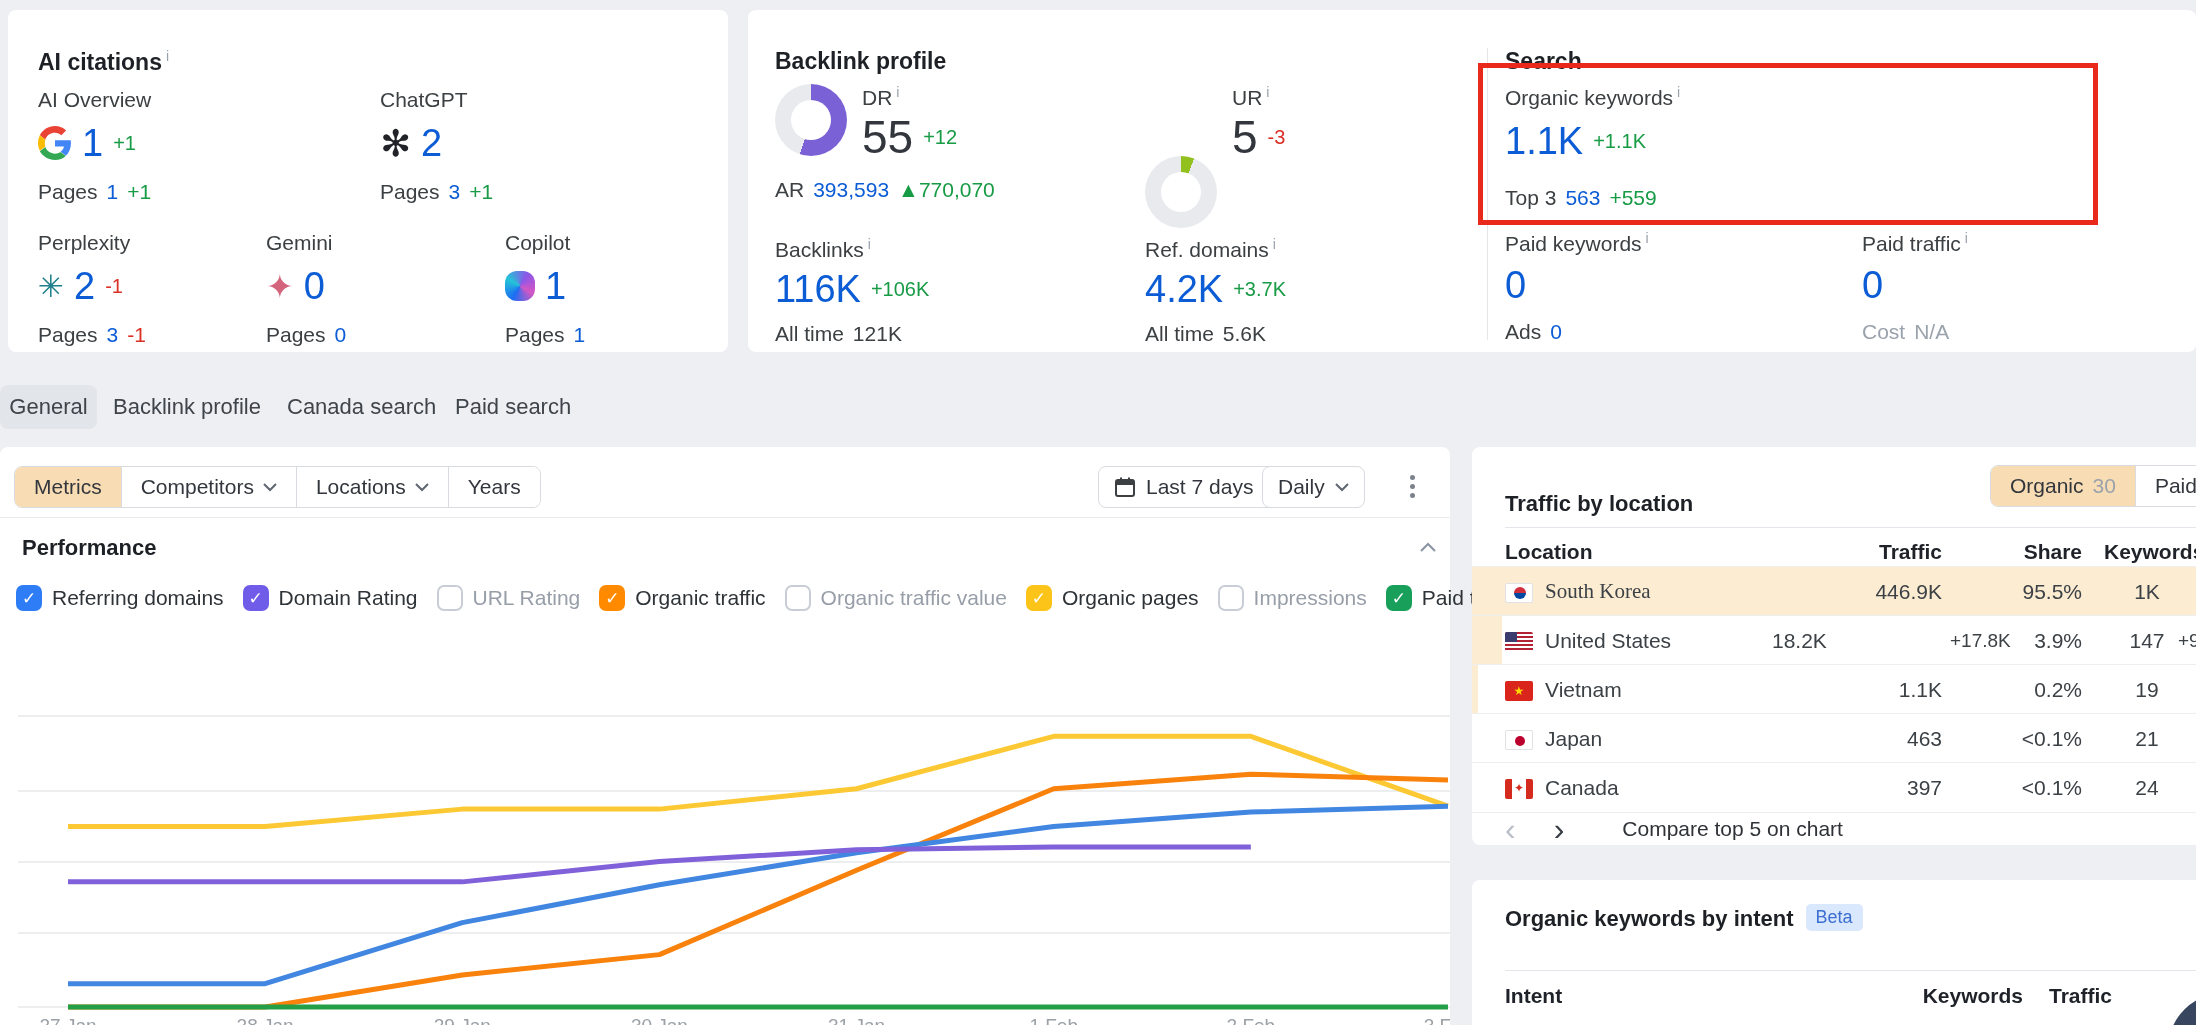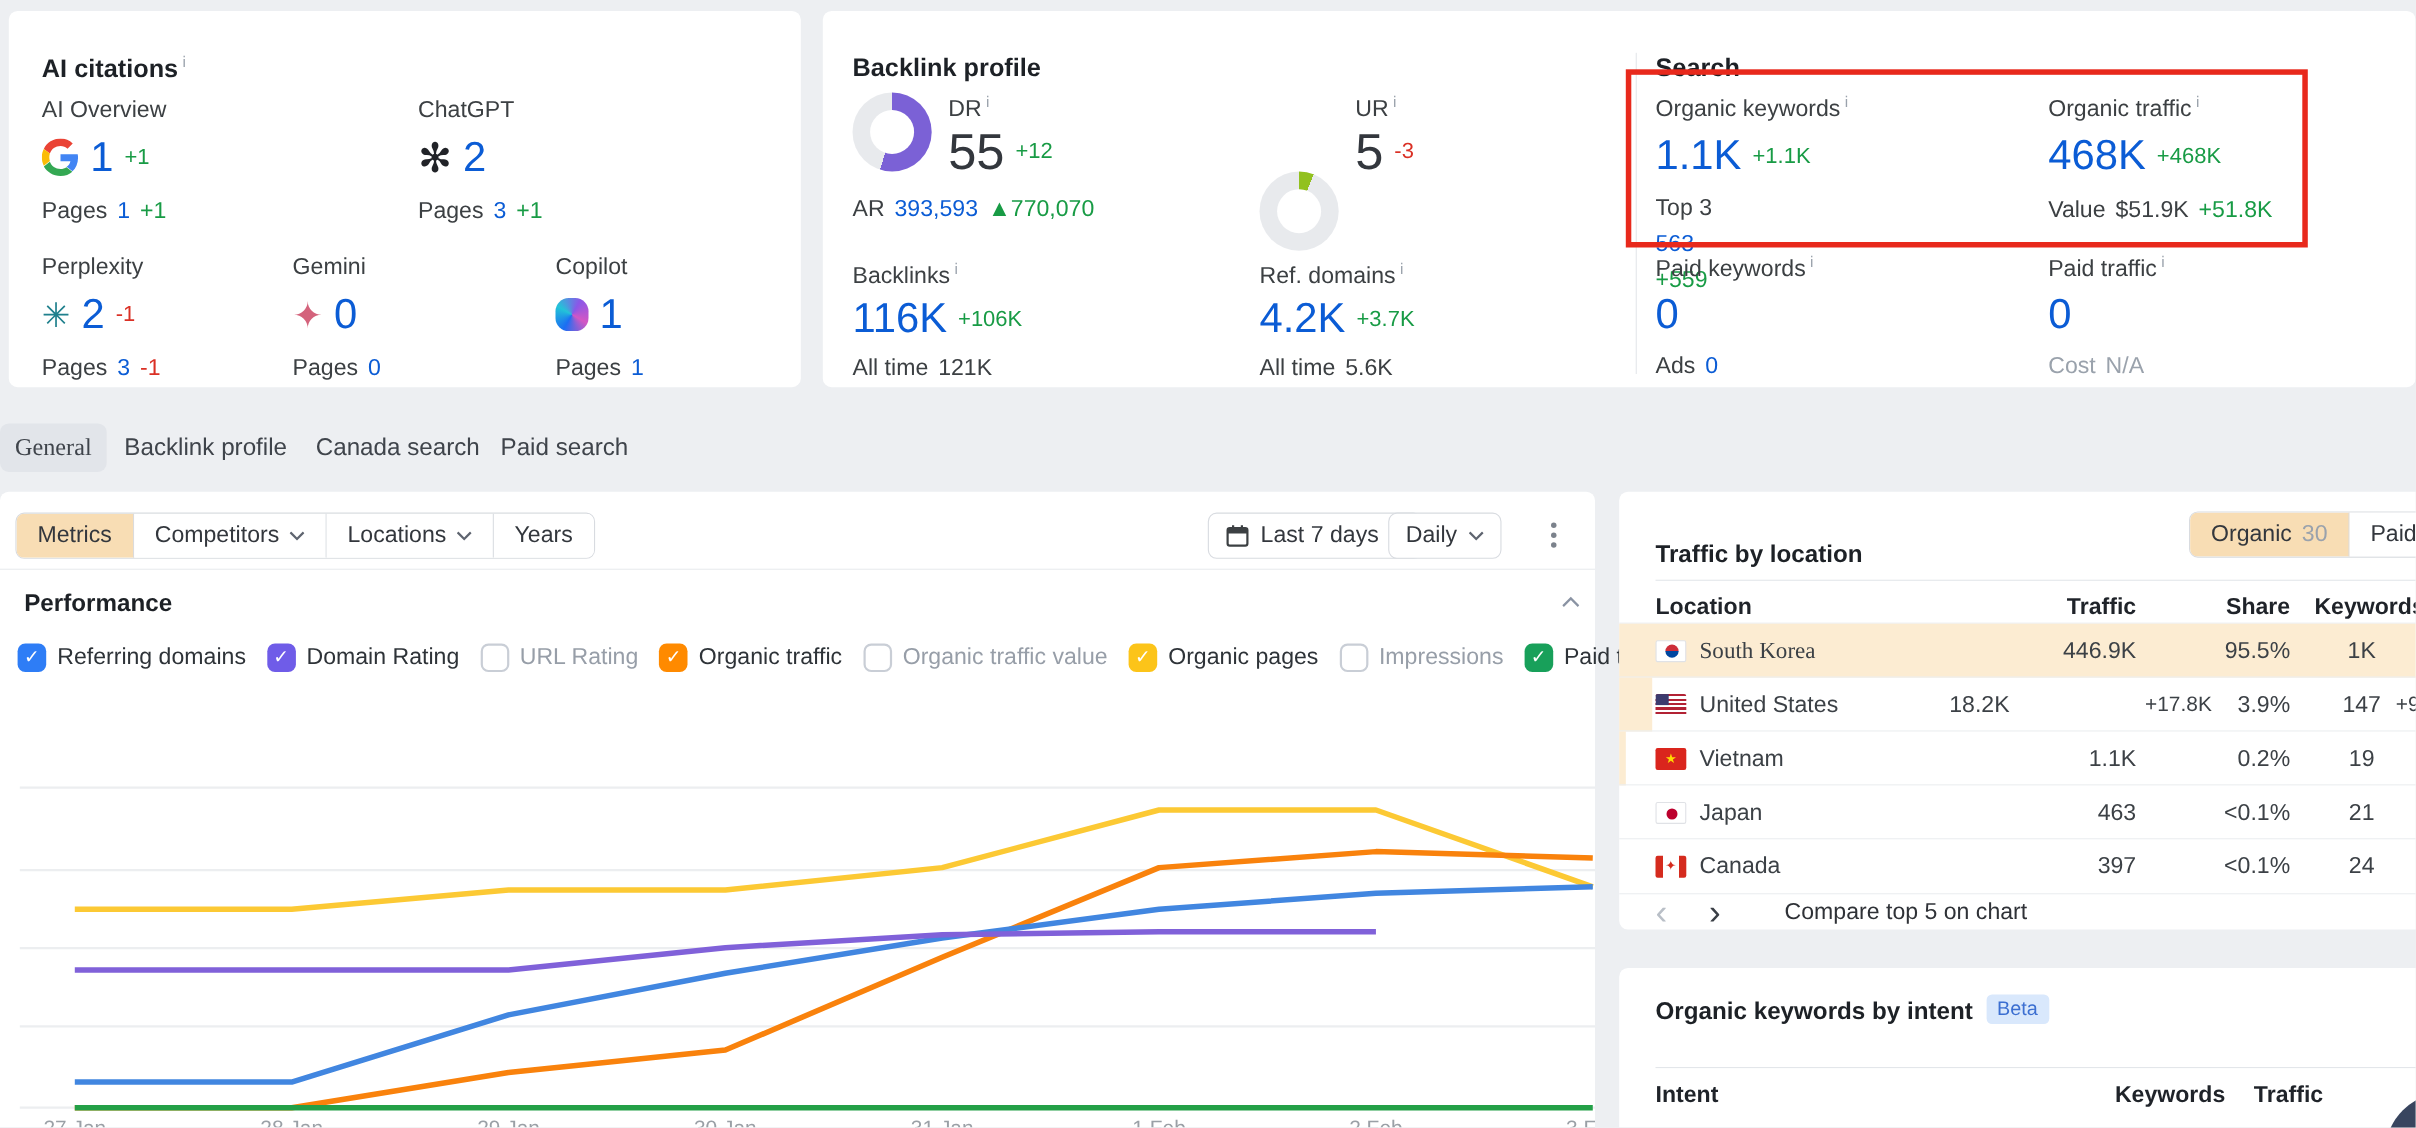--- a/index.html
+++ b/index.html
@@ -33,21 +33,21 @@
   .copilot{width:30px;height:30px;border-radius:40%;
     background:conic-gradient(from 210deg,#1b6ef3,#23c4d8,#8a57e8,#d457c4,#1b6ef3);}
   .donut{width:72px;height:72px;border-radius:50%;position:relative;}
   .donut::after{content:"";position:absolute;left:16px;top:16px;width:40px;height:40px;border-radius:50%;background:#fff;}
 
   
   #red-rect{position:absolute;left:1478px;top:63px;width:610px;height:152px;border:5px solid #e8291c;z-index:5;}
 
   
   .tab{position:absolute;top:385px;height:44px;line-height:44px;font-size:22px;color:#3f444b;cursor:pointer;white-space:nowrap;}
-  .tab.active{background:#e2e5ea;border-radius:8px;text-align:center;font-family:Liberation Serif, serif;}
+  .tab.active{background:#e2e5ea;border-radius:8px;text-align:center;}
 
   
   .seg{position:absolute;display:flex;height:40px;border:1px solid #d8dbe0;border-radius:8px;background:#fff;overflow:hidden;align-items:stretch;}
   .seg .pill{display:flex;align-items:center;gap:9px;padding:0 19px;font-size:21px;color:#33373d;border-right:1px solid #d8dbe0;cursor:pointer;background:#fff;}
   .seg .pill:last-child{border-right:none;}
   .seg .pill.active{background:#f8ddb4;}
   .btn{position:absolute;display:flex;align-items:center;gap:10px;height:40px;padding:0 15px;border:1px solid #d8dbe0;border-radius:8px;background:#fff;font-size:21px;color:#33373d;cursor:pointer;white-space:nowrap;}
   .kebab{display:flex;flex-direction:column;gap:4px;cursor:pointer;padding:6px;}
   .kebab i{width:5px;height:5px;border-radius:50%;background:#7c828c;}
 
@@ -216,39 +216,27 @@
   <div class="divider-v" style="left:739px;top:38px;height:292px;"></div>
 
   <div class="card-title abs" style="left:757px;top:38px;">Search</div>
 
   <div class="abs" style="left:757px;top:74px;">
     <div class="lbl"><span>Organic keywords</span><sup class="i">i</sup></div>
     <div class="vrow" style="margin-top:8px;">
       <span class="big">1.1K</span>
       <span class="delta">+1.1K</span>
     </div>
-    <div class="subrow" style="margin-top:12px;flex-direction:column;">
+    <div class="subrow" style="margin-top:22px;">
       <span>Top 3</span>
       <span class="blue">563</span>
       <span class="green">+559</span>
     </div>
   </div>
 
-  <div class="abs" style="left:1114px;top:74px;">
-    <div class="lbl"><span>Organic traffic</span><sup class="i">i</sup></div>
-    <div class="vrow" style="margin-top:8px;">
-      <span class="big">468K</span>
-      <span class="delta">+468K</span>
-    </div>
-    <div class="subrow" style="margin-top:14px;">
-      <span>Value</span>
-      <span>$51.9K</span>
-      <span class="green">+51.8K</span>
-    </div>
-  </div>
 
   <div class="abs" style="left:757px;top:220px;">
     <div class="lbl"><span>Paid keywords</span><sup class="i">i</sup></div>
     <div class="vrow" style="margin-top:6px;">
       <span class="big">0</span>
     </div>
     <div class="subrow" style="margin-top:12px;">
       <span>Ads</span>
       <span class="blue">0</span>
     </div>

